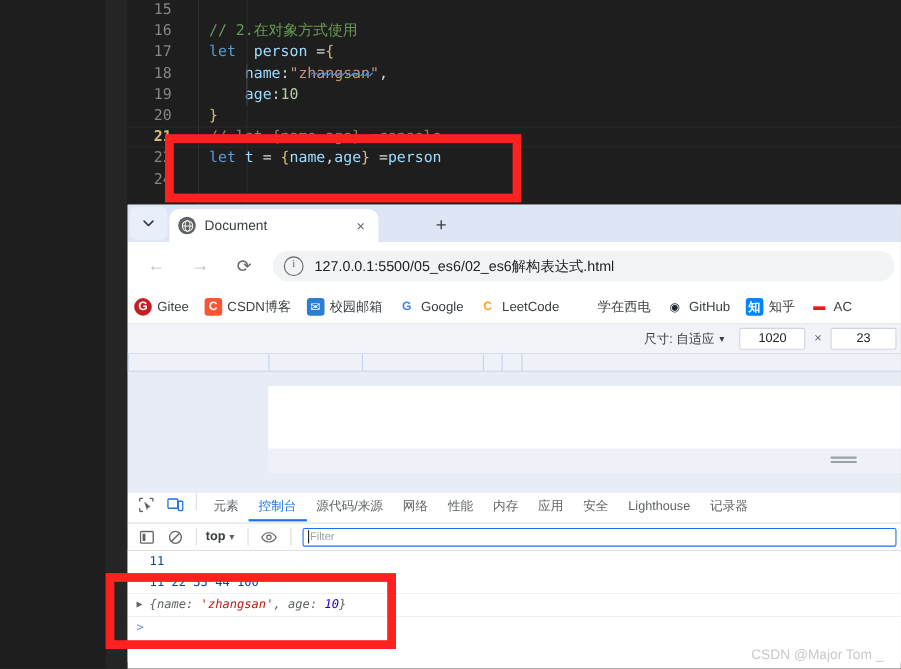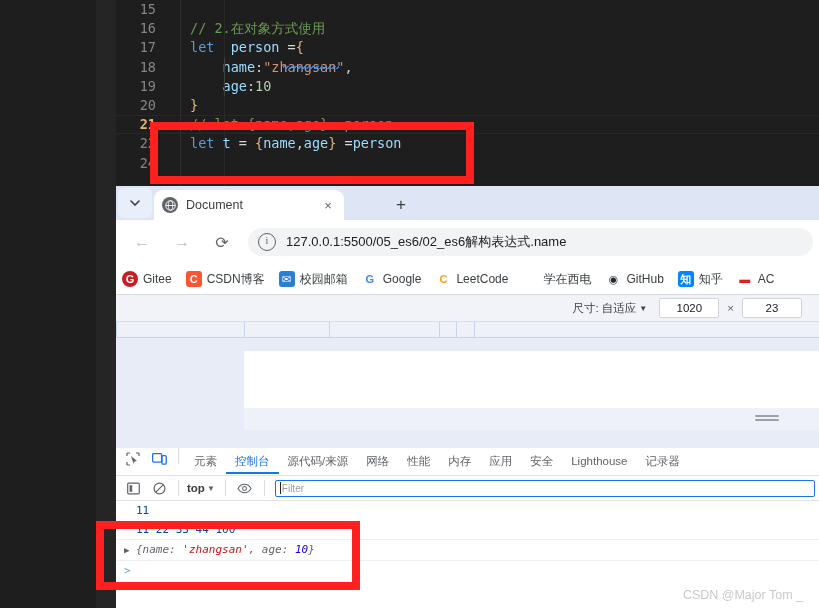--- a/index.html
+++ b/index.html
@@ -135,21 +135,21 @@
     width:16px;height:16px;margin-right:5px;flex:none;
     display:flex;align-items:center;justify-content:center;
     font-size:11px;font-weight:bold;border-radius:3px;
   }
   .bm-label{font-size:12px;color:#3c4043;}
 
   
   .device-bar{
     height:26px;background:#f1f3f8;border-bottom:1px solid #d7dde8;
     display:flex;align-items:center;justify-content:flex-end;
-    padding-right:17px;
+    padding-right:4px;
   }
   .dev-label{font-size:11.5px;color:#3c4043;margin-right:3px;}
   .dev-caret{font-size:8px;color:#3c4043;margin-right:12px;}
   .dev-input{
     width:58px;height:18px;background:#fff;border:1px solid #d0d5dd;border-radius:2px;
     font-size:11.5px;color:#202124;text-align:center;line-height:18px;
   }
   .dev-x{font-size:11.5px;color:#5f6368;margin:0 8px;}
 
   .device-ruler{
@@ -252,21 +252,21 @@
   <div class="code-pane">
     <div class="ruler"></div>
     <div class="ruler2"></div>
     <div id="code-rows">
         <div class="code-row"><span class="ln">15</span><span class="code-txt"></span></div>
         <div class="code-row"><span class="ln">16</span><span class="code-txt"><span class="tok-com">// 2.在对象方式使用</span></span></div>
         <div class="code-row"><span class="ln">17</span><span class="code-txt"><span class="tok-kw">let</span><span class="tok-plain">  </span><span class="tok-var">person</span><span class="tok-plain"> =</span><span class="tok-brace">{</span></span></div>
         <div class="code-row"><span class="ln">18</span><span class="code-txt"><span class="tok-plain">    </span><span class="tok-var">name</span><span class="tok-plain">:</span><span class="tok-str">"zhangsan"</span><span class="tok-plain">,</span></span></div>
         <div class="code-row"><span class="ln">19</span><span class="code-txt"><span class="tok-plain">    </span><span class="tok-var">age</span><span class="tok-plain">:</span><span class="tok-num">10</span></span></div>
         <div class="code-row"><span class="ln">20</span><span class="code-txt"><span class="tok-brace">}</span></span></div>
-        <div class="code-row"><span class="ln active-num">21</span><span class="code-txt"><span class="tok-com">// let {name,age} =person</span></span></div>
+        <div class="code-row"><span class="ln active-num">21</span><span class="code-txt"><span class="tok-com">// let {name,age} =console</span></span></div>
         <div class="code-row"><span class="ln">22</span><span class="code-txt"><span class="tok-kw">let</span><span class="tok-plain"> </span><span class="tok-var">t</span><span class="tok-plain"> = </span><span class="tok-brace">{</span><span class="tok-var">name</span><span class="tok-plain">,</span><span class="tok-var">age</span><span class="tok-brace">}</span><span class="tok-plain"> =</span><span class="tok-var">person</span></span></div>
         <div class="code-row"><span class="ln">24</span><span class="code-txt"></span></div>
       </div>
     <div class="squiggle"></div>
   <i class="indent-guide" style="top: 57.6px; height: 19.2px;"></i>
       <i class="indent-guide" style="top: 76.8px; height: 19.2px;"></i>
     </div>
 <div class="active-line-hl" style="top: 115.2px;"></div>
   </div>
 
@@ -291,21 +291,21 @@
     </div>
     <div class="tab-new">+</div>
   </div>
 
   <div class="toolbar">
     <div class="nav-btn disabled">←</div>
     <div class="nav-btn disabled">→</div>
     <div class="nav-btn">⟳</div>
     <div class="omnibox">
       <span class="omni-info">i</span>
-      <span class="omni-url">127.0.0.1:5500/05_es6/02_es6解构表达式.name</span>
+      <span class="omni-url">127.0.0.1:5500/05_es6/02_es6解构表达式.html</span>
     </div>
   </div>
 
   <div class="bookmarks" id="bookmarks">
       <span class="bm">
         <span class="bm-ico" style="background: rgb(199, 29, 35); color: rgb(255, 255, 255); border-radius: 50%;">G</span>
         <span class="bm-label">Gitee</span>
       </span>
       <span class="bm">
         <span class="bm-ico" style="background: rgb(252, 85, 49); color: rgb(255, 255, 255);">C</span>

